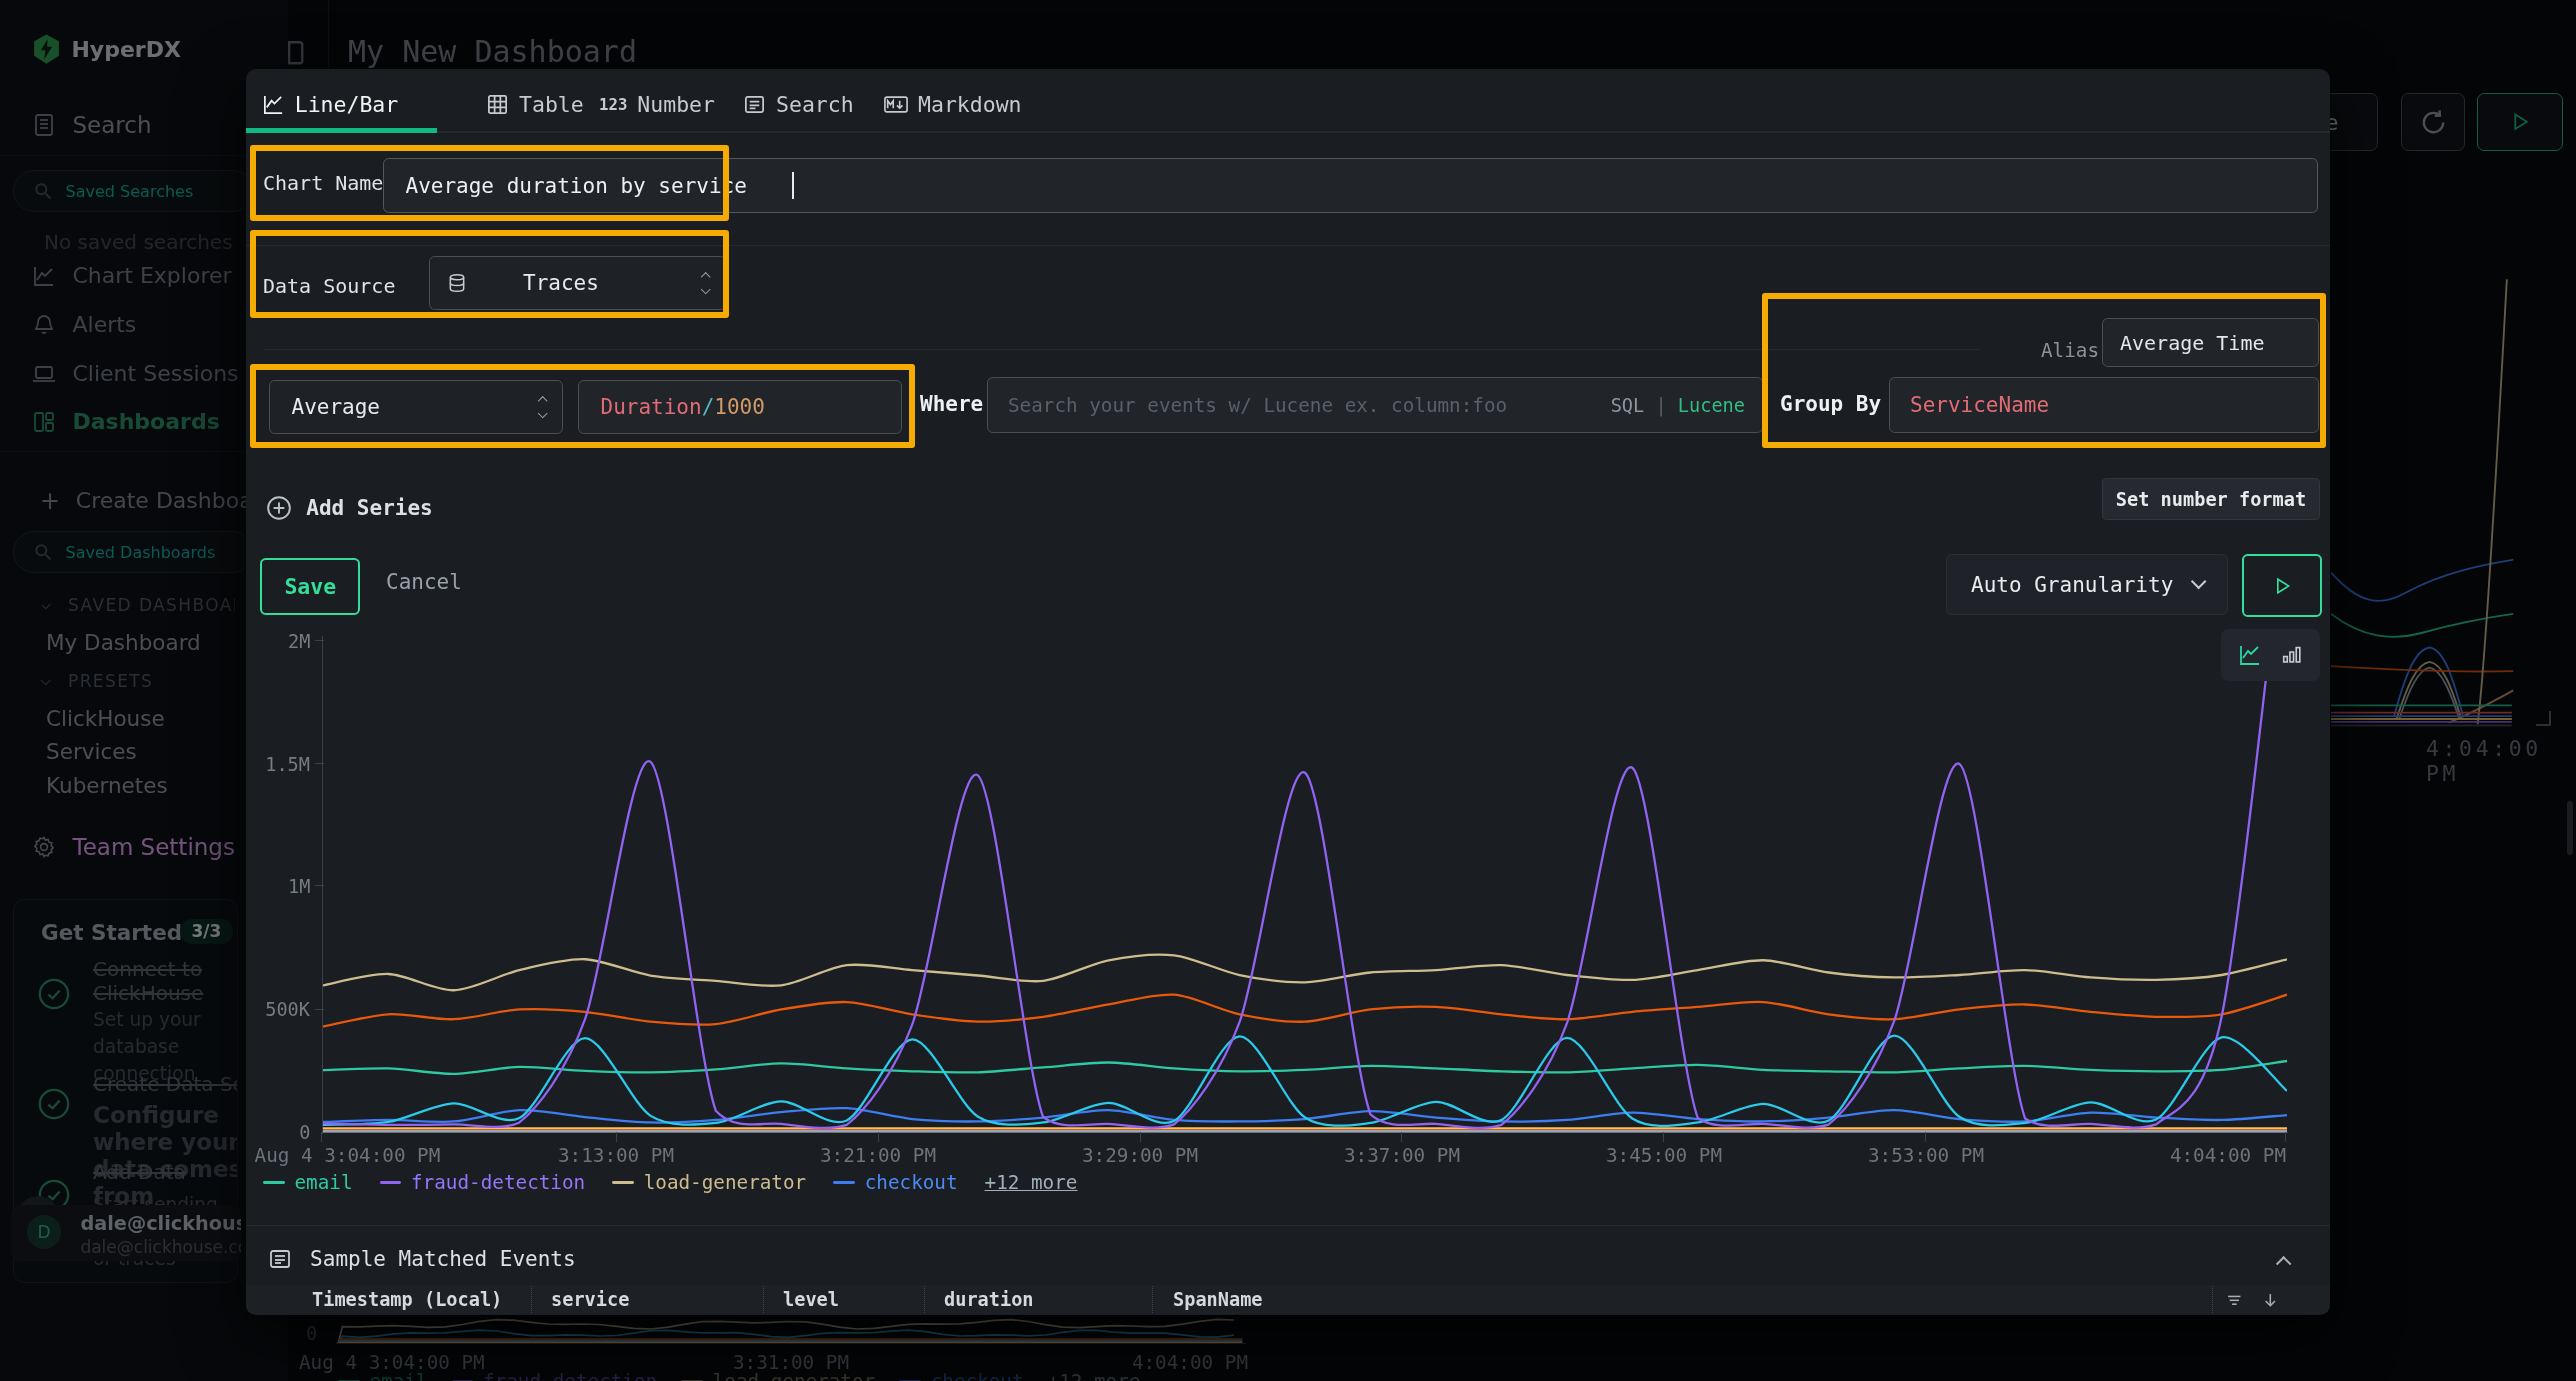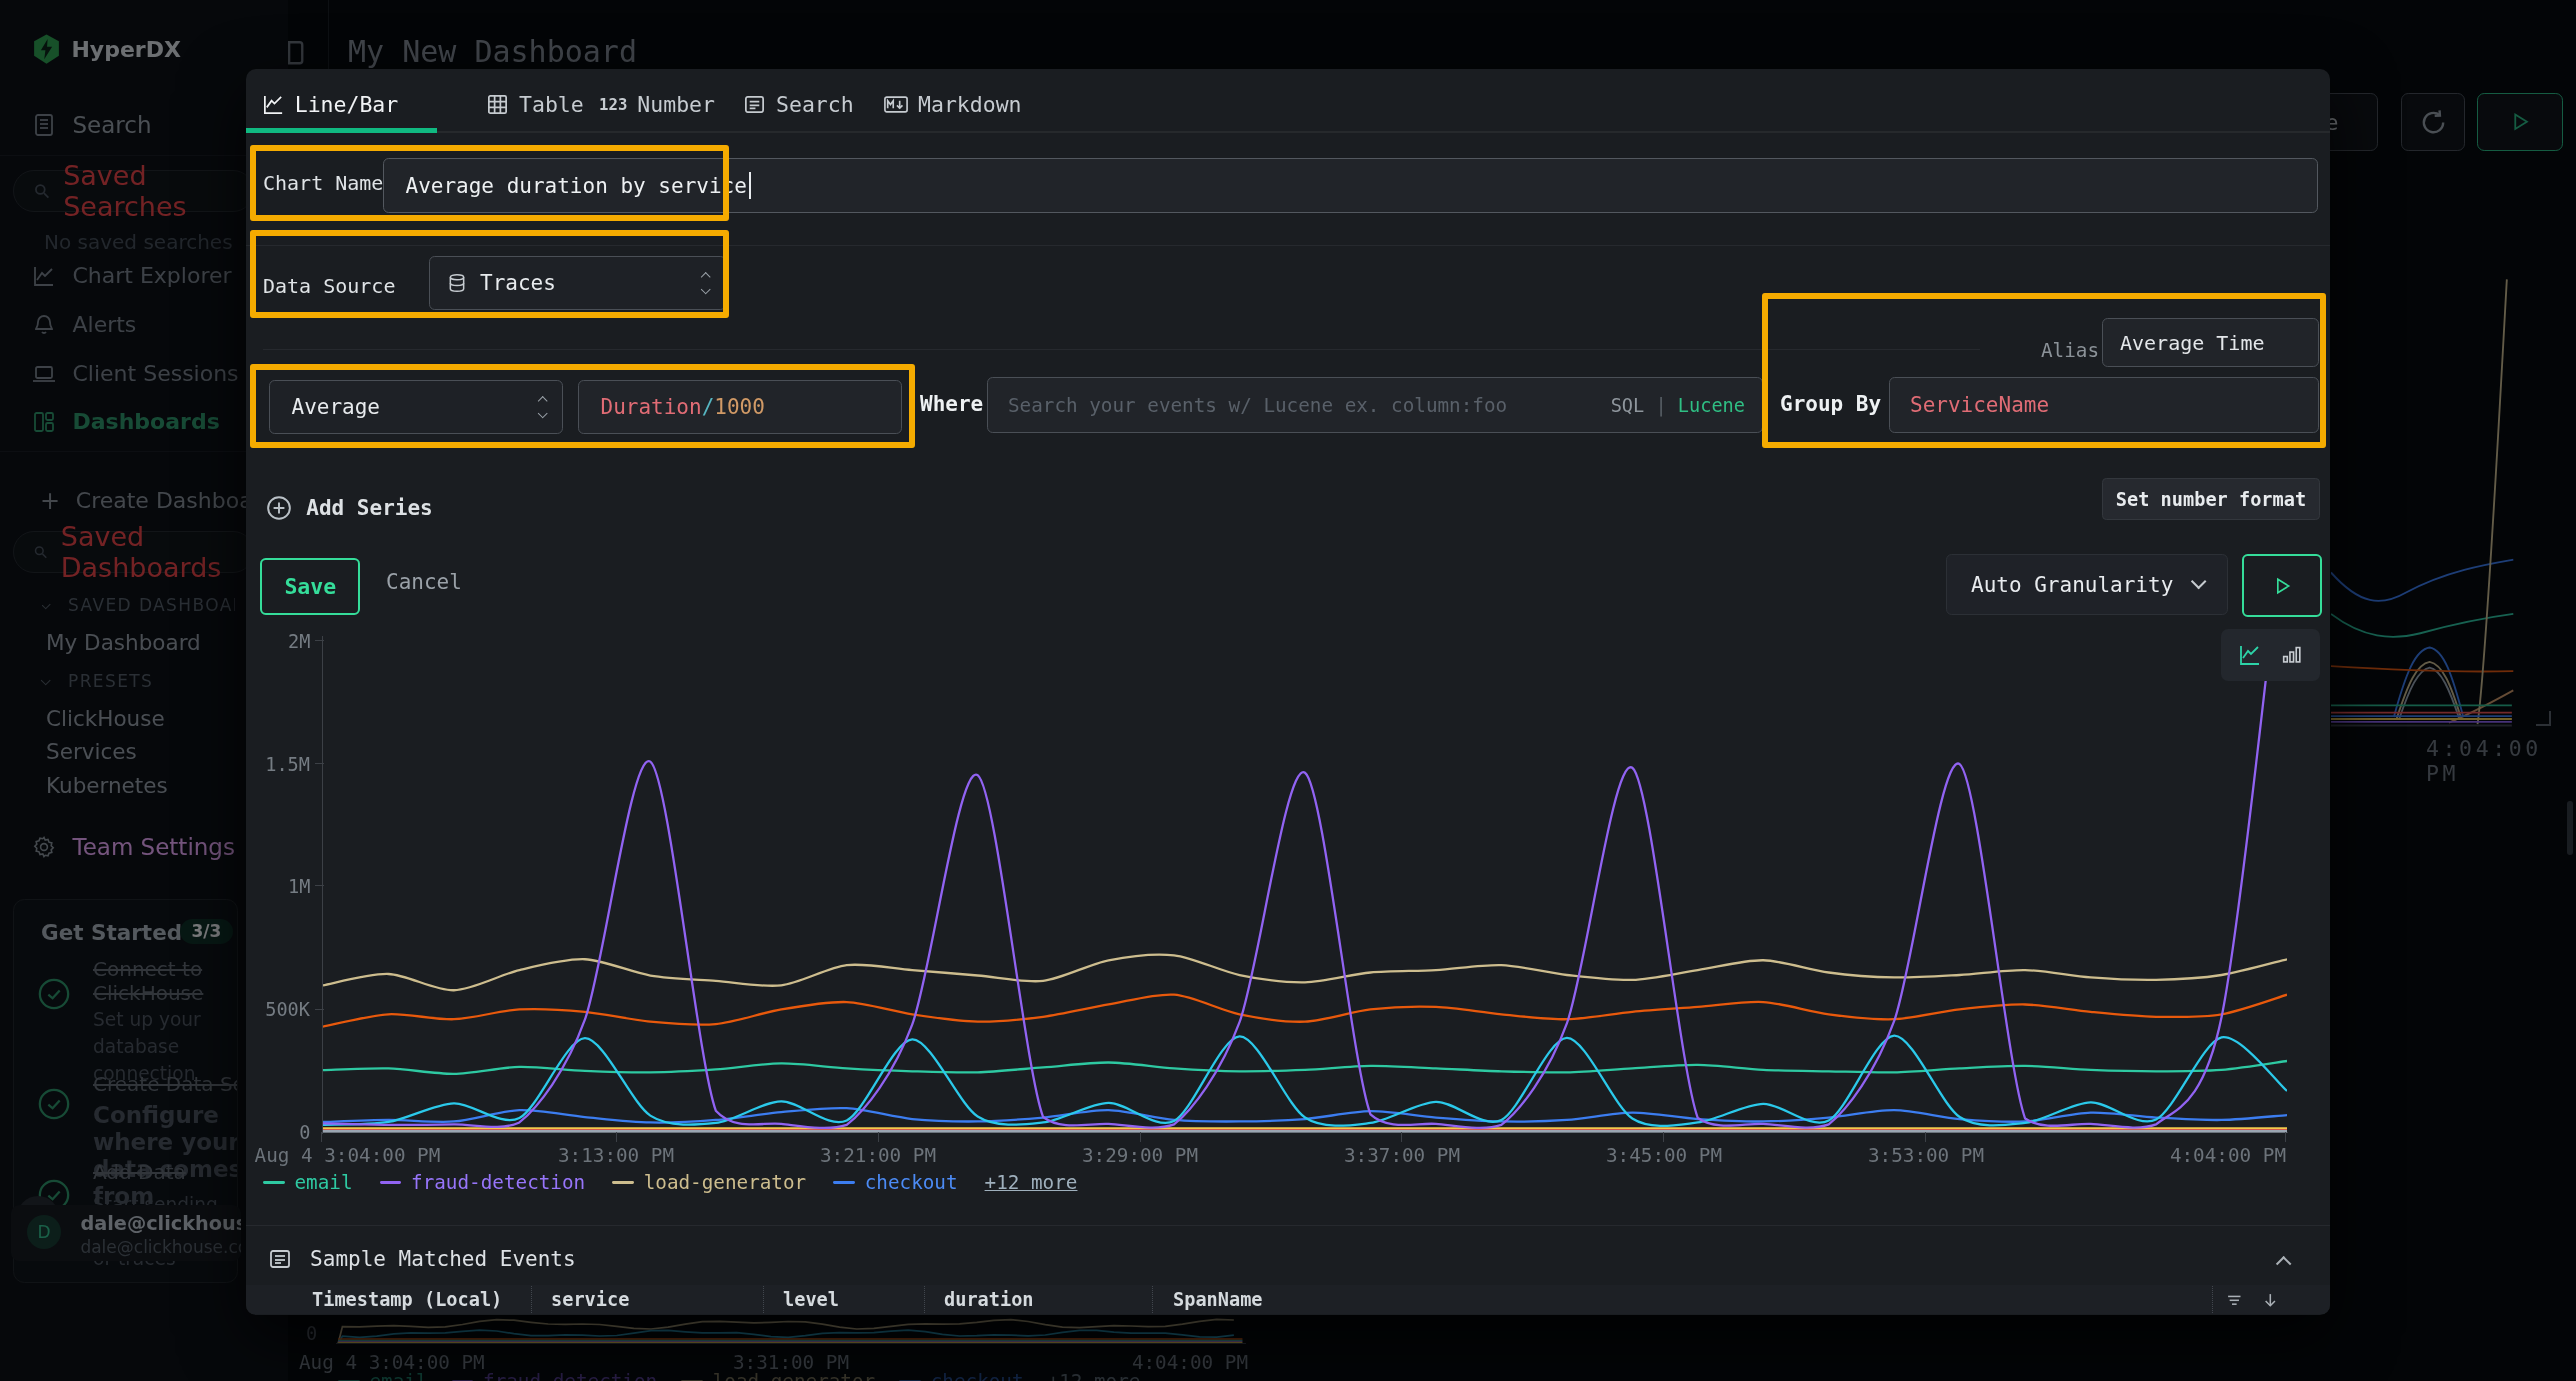--- a/index.html
+++ b/index.html
@@ -5,31 +5,31 @@
   html,body{margin:0;padding:0;background:#030506;}
   #screen{position:relative;width:2576px;height:1381px;overflow:hidden;background:#050708;
           font-family:"DejaVu Sans Mono",monospace;color:#d9dde1;}
   .abs{position:absolute;}
   .sans{font-family:"DejaVu Sans",sans-serif;}
   .mono{font-family:"DejaVu Sans Mono",monospace;}
   
   #sidebar{left:0;top:0;width:288px;height:1381px;background:#0c0e0f;z-index:5;}
   .side-label{color:#7d858d;font-size:22px;}
   .pill{width:220px;height:40px;border:1.4px solid #24282b;border-radius:21px;background:#101314;}
-  .pill-txt{color:#ef4444;font-size:27px;}
+  .pill-txt{color:#14b8a6;font-size:16px;}
   .section-txt{color:#565e66;font-size:17px;letter-spacing:1.4px;}
   .preset-txt{color:#99a0a7;font-size:21.5px;}
   .divider-h{height:1.4px;background:#181b1e;}
   
   #modal{left:246px;top:69px;width:2084px;height:1246px;background:#1a1d21;border-radius:10px;
          box-shadow:0 21.5px 64px rgba(0,0,0,.7);z-index:10;overflow:hidden;}
   .mdl-divider{height:1.4px;background:#26292e;}
   .tab{display:flex;align-items:center;gap:10px;color:#c6cbd0;font-size:21.5px;}
   .tab.active{color:#f1f3f5;}
-  .input{background:#212429;border:1.4px solid #43484f;border-radius:5.7px;display:flex;align-items:center;}
+  .input{background:#212429;border:1.4px solid #43484f;border-radius:5.7px;display:flex;align-items:center;gap:43px;}
   .input .ph{color:#596069;font-size:19.3px;}
   .btn-green{border:2.1px solid #35dd9a;border-radius:5.7px;color:#35dd9a;display:flex;align-items:center;justify-content:center;}
   .chev{display:inline-block;width:9.3px;height:9.3px;border-right:2.1px solid #9aa1a8;border-bottom:2.1px solid #9aa1a8;}
   .chev.down{transform:rotate(45deg);}
   .chev.up{transform:rotate(-135deg);}
   .chev.sm{width:6.4px;height:6.4px;border-width:1.4px;}
   .ylabel{color:#757c83;font-size:18.6px;transform:translateY(-50%);}
   .xlabel{color:#6c737a;font-size:19.3px;}
   .tick{background:#3c4046;}
   .legend-item{display:flex;align-items:center;gap:10px;font-size:19.3px;}

